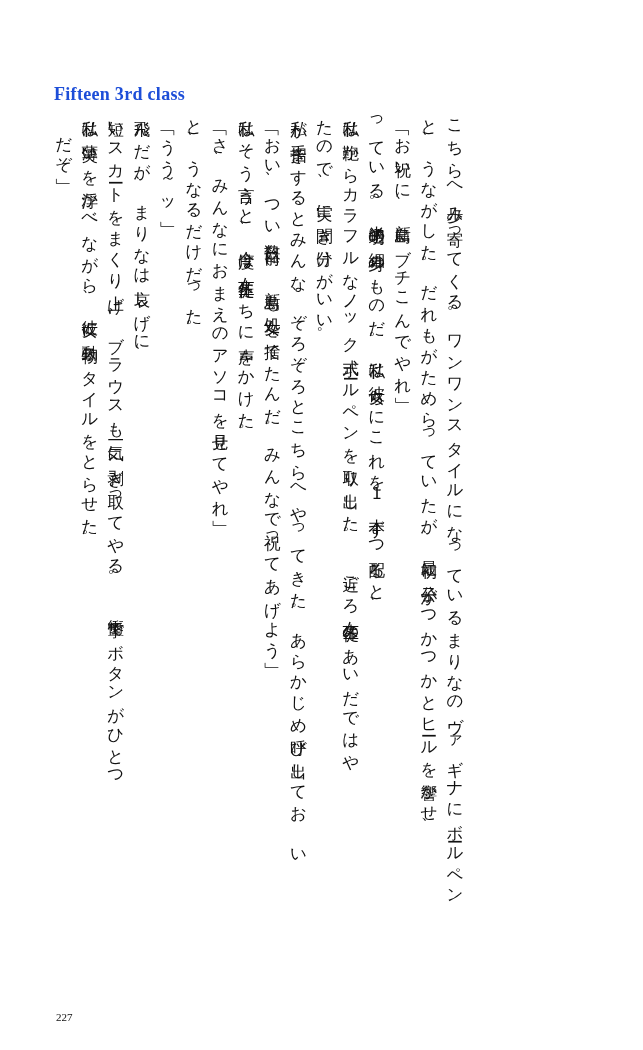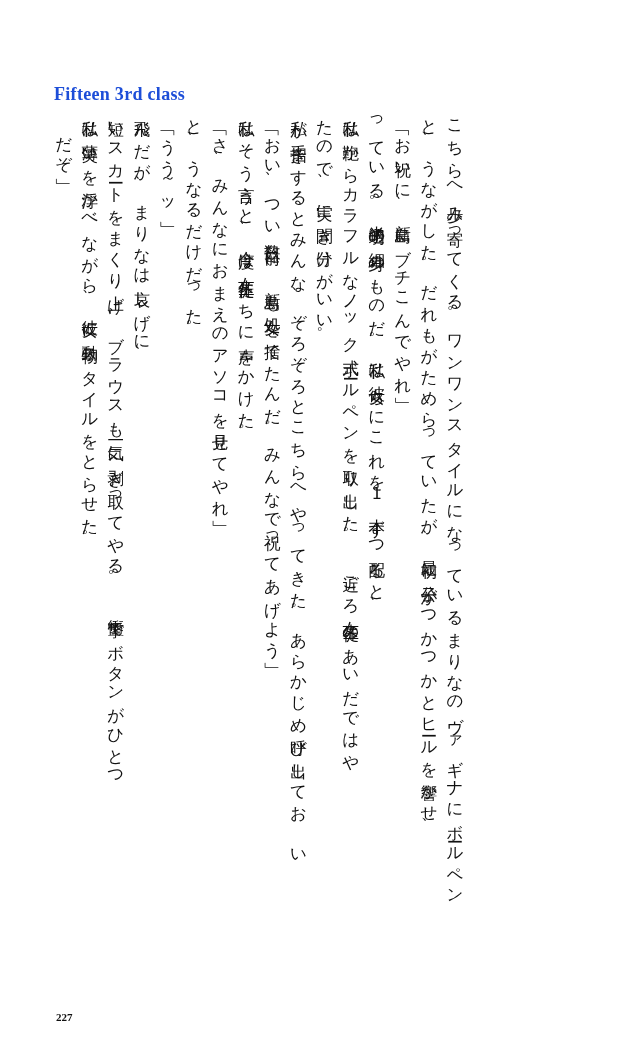--- a/index.html
+++ b/index.html
@@ -36,21 +36,21 @@
     color: #1d4ed8;
     white-space: nowrap;
   }
 
   .folio {
     position: absolute;
     left: 56px;
     top: 1011px;
     font-family: "Liberation Serif", serif;
     font-size: 11px;
-    font-weight: bold;
+    font-weight: normal;
     color: #111111;
   }
 
   
   .body-text {
     position: absolute;
     right: 38px;
     top: 108px;
     height: 880px;
     width: 560px;

